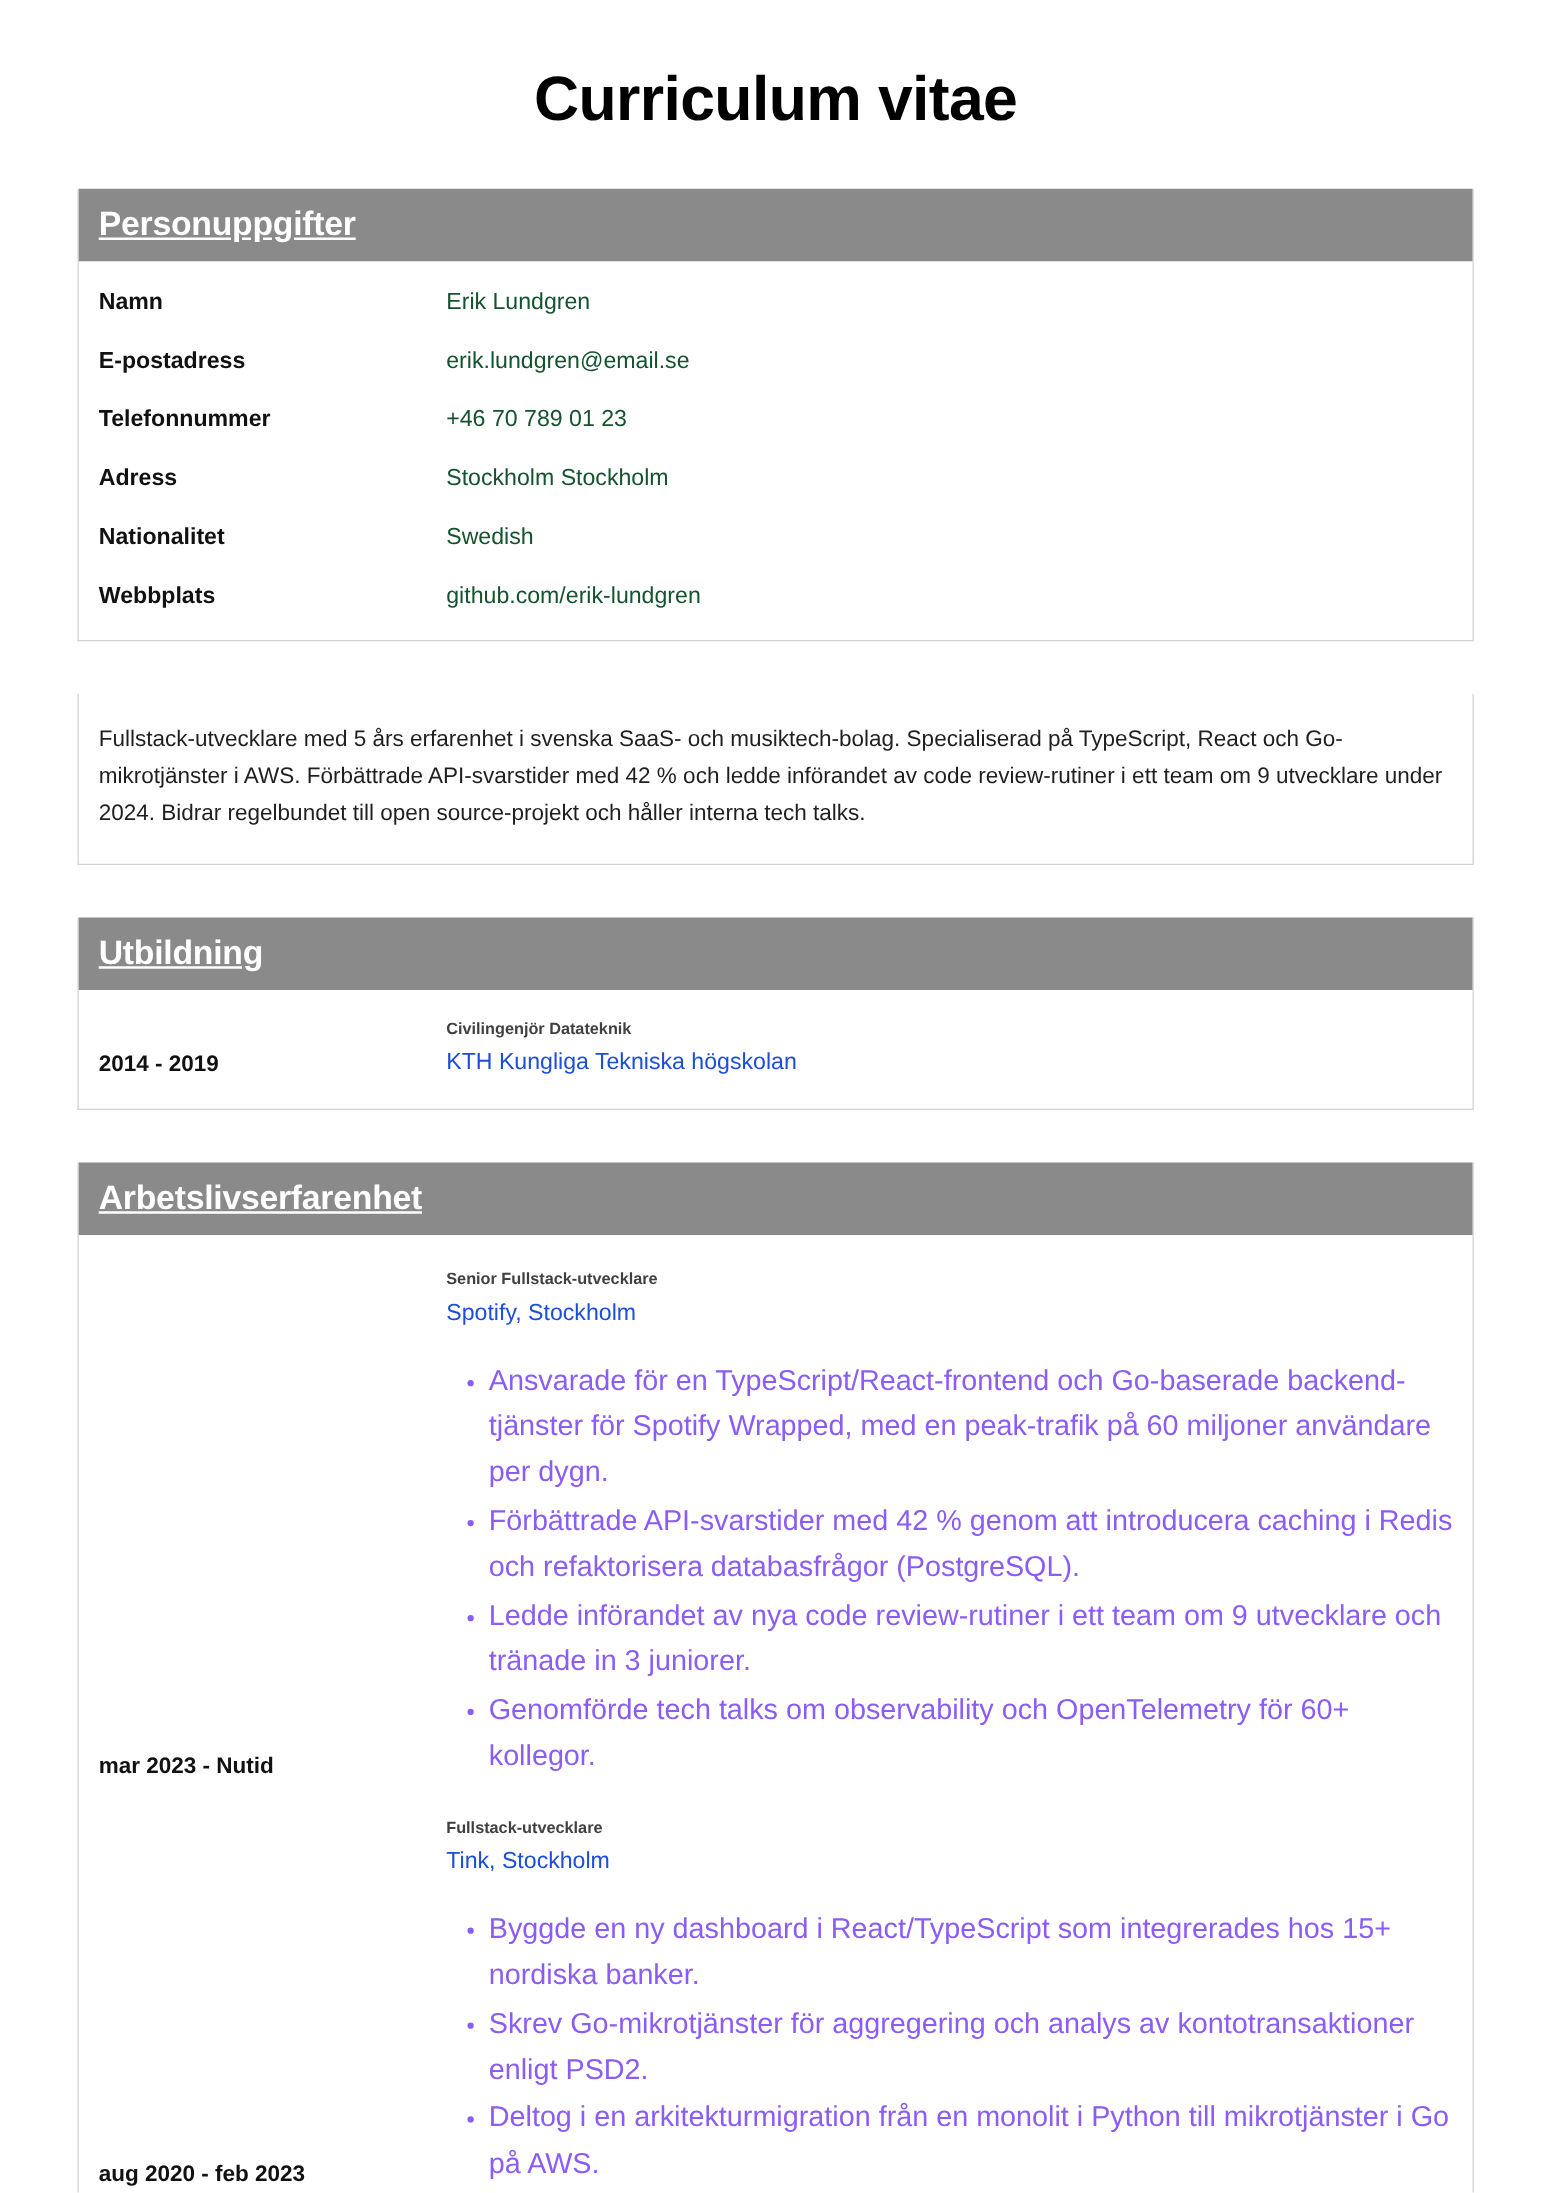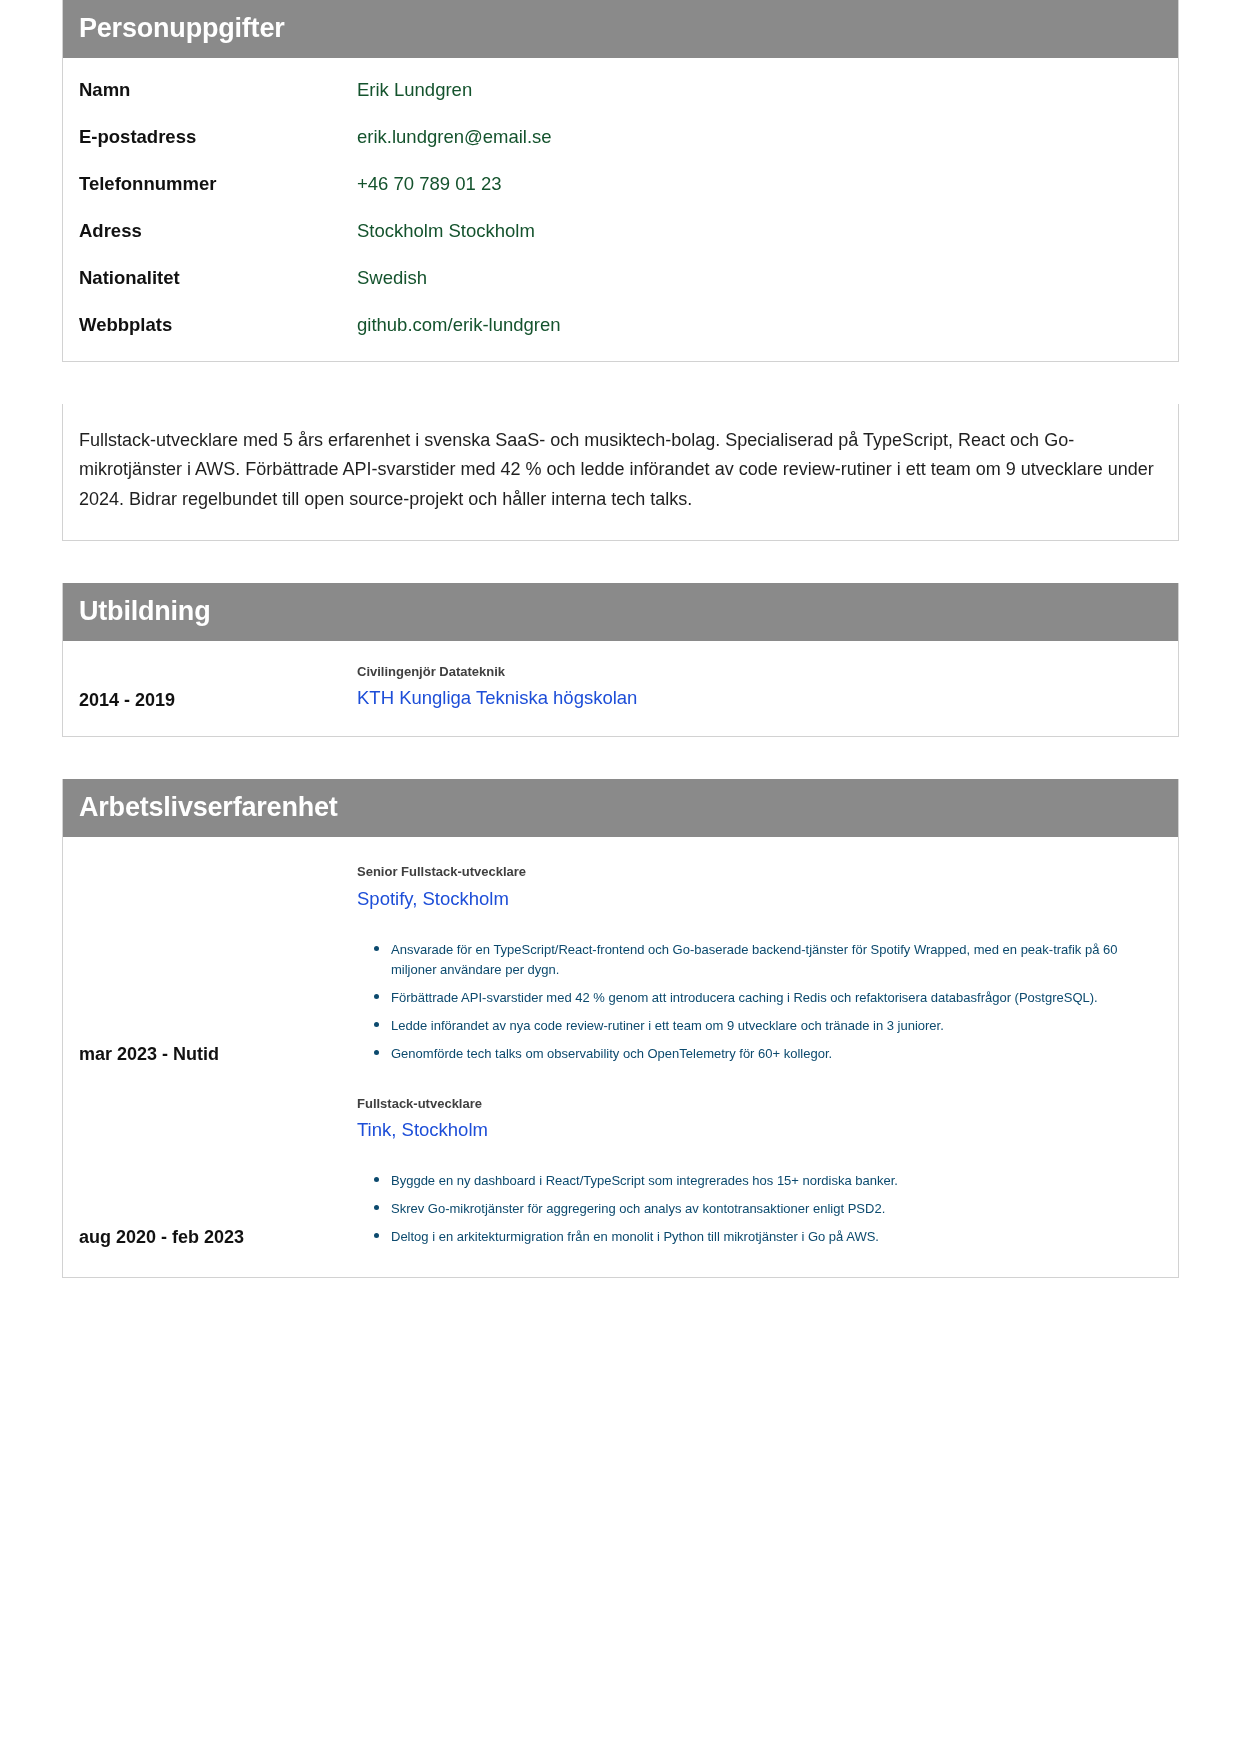--- a/index.html
+++ b/index.html
@@ -44,20 +44,21 @@
     margin-bottom: 42px;
   }
   .section-header {
     background: #8a8a8a;
     color: #ffffff;
     font-size: 27px;
     font-weight: bold;
     padding: 13px 16px 14px 16px;
     line-height: 1.15;
     letter-spacing: -0.2px;
+    text-decoration: underline;
   }
   .section-body {
     padding: 20px 16px 22px 16px;
   }
 
   
   .detail-row {
     display: flex;
     align-items: center;
     padding: 0 0 23px 0;
@@ -120,35 +121,36 @@
     color: #1d4ed8;
     line-height: 1.45;
     padding-top: 5px;
   }
   .entry-bullets {
     margin: 22px 0 0 0;
     padding: 0 0 0 34px;
     list-style: disc;
   }
   .entry-bullets li {
-    font-size: 13px;
+    font-size: 23px;
     line-height: 1.6;
-    color: #0c4a6e;
+    color: #8b5cf6;
     padding-bottom: 2px;
   }
   .entry-bullets li::marker { font-size: 17px; }
 
   .section-body.entries { padding: 22px 16px 18px 16px; }
   .section-body.entries-exp { padding: 26px 16px 22px 16px; }
 </style>
 </head>
 <body>
 
 <div class="page">
 
+  <h1 class="doc-title">Curriculum vitae</h1>
 
   <div class="section">
     <div class="section-header">Personuppgifter</div>
     <div class="section-body">
 
       <div class="detail-row">
         <div class="detail-label">Namn</div>
         <div class="detail-value">Erik Lundgren</div>
       </div>
 

